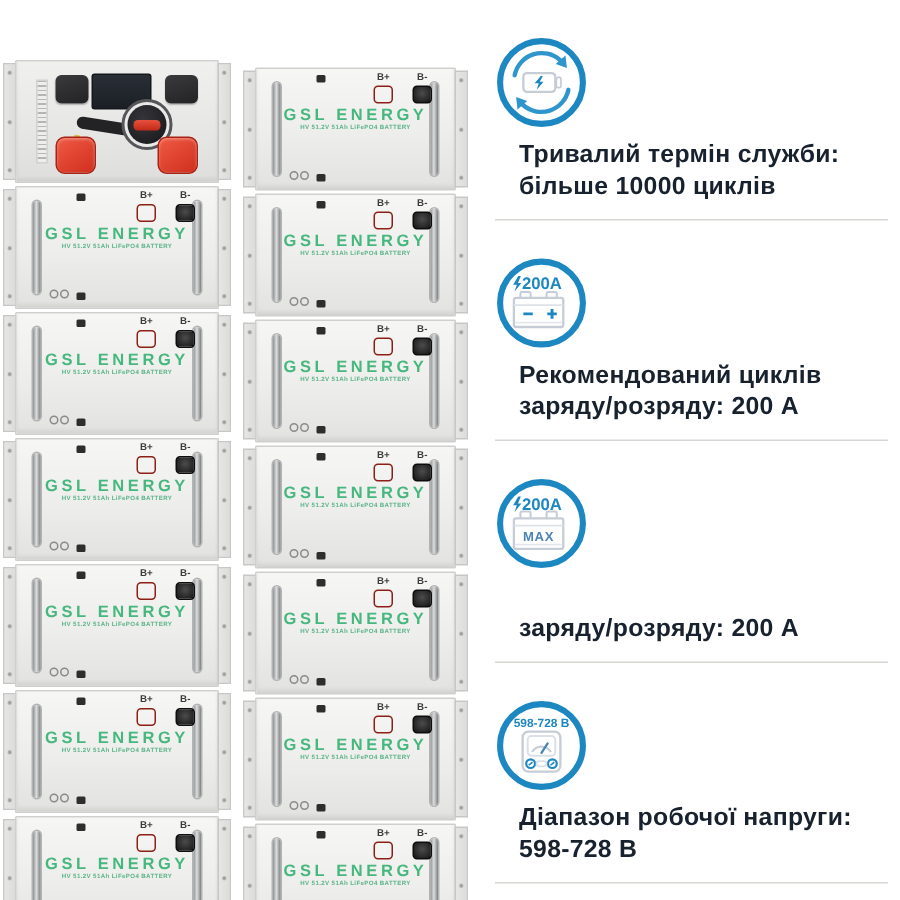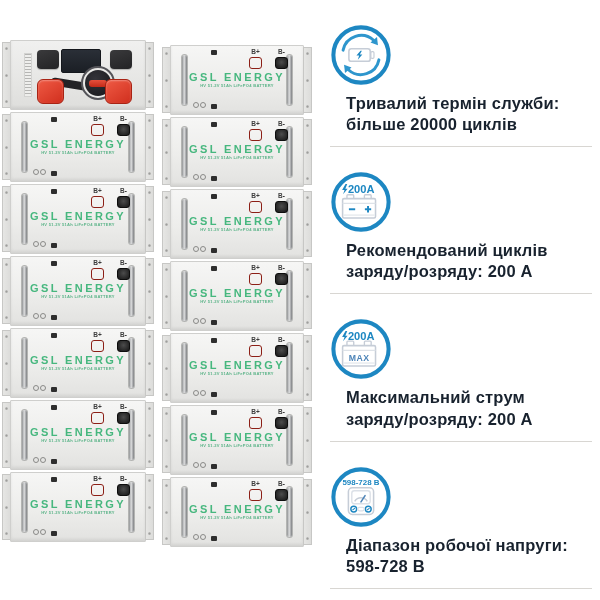--- a/index.html
+++ b/index.html
@@ -6,21 +6,21 @@
   body{
     width:600px;height:600px;overflow:hidden;background:#ffffff;position:relative;
     font-family:"Liberation Sans","DejaVu Sans",sans-serif;
   }
 
   
   .rack{position:absolute;left:0;top:0;width:322px;height:600px;}
   .col{position:absolute;}
   .col-left{left:2px;top:40px;width:152px;}
   .col-right{left:162px;top:45px;width:150px;}
-  .module{position:relative;height:70px;margin-bottom:2px;}
+  .module{position:relative;height:82px;margin-bottom:2px;}
 
   .ear{position:absolute;top:2px;bottom:2px;width:9px;background:linear-gradient(90deg,#e6e6e4,#dcdcda);border:1px solid #c7c7c5;box-sizing:border-box;}
   .ear-l{left:0;}
   .ear-r{right:0;}
   .screw{position:absolute;left:2px;width:3px;height:3px;border-radius:50%;background:#9a9a98;box-shadow:inset 0 0 1px #fff;}
   .screw.s1{top:4px;} .screw.s2{top:50%;margin-top:-1.5px;} .screw.s3{bottom:4px;}
 
   .face{position:absolute;left:8px;right:8px;top:0;bottom:0;
     background:linear-gradient(180deg,#f6f6f5 0%,#ededeb 55%,#e2e2e0 100%);
     border:1px solid #cfcfcd;border-radius:1px;box-shadow:inset 0 -2px 3px rgba(0,0,0,.07);}
@@ -568,21 +568,21 @@
         <circle cx="32" cy="32" r="28.5" fill="#ffffff" stroke="#1d87c2" stroke-width="4.2"></circle>
         <path d="M13.5 27 A 19 19 0 0 1 45 16.8" fill="none" stroke="#2e96cd" stroke-width="3" stroke-linecap="round"></path>
         <polygon points="48.5,13.5 49.5,22 41.8,19.2" fill="#2e96cd"></polygon>
         <path d="M50.5 37 A 19 19 0 0 1 19 47.2" fill="none" stroke="#2e96cd" stroke-width="3" stroke-linecap="round"></path>
         <polygon points="15.5,50.5 14.5,42 22.2,44.8" fill="#2e96cd"></polygon>
         <rect x="19.5" y="25.5" width="22" height="13" rx="2.5" fill="#ffffff" stroke="#c6cdd7" stroke-width="1.6"></rect>
         <rect x="42.2" y="28.5" width="3.2" height="7" rx="1.2" fill="#ffffff" stroke="#c6cdd7" stroke-width="1.2"></rect>
         <polygon points="31.5,27.5 27.3,32.6 30.1,32.6 28.7,37 33.4,31.5 30.8,31.5 32.9,27.5" fill="#1d87c2"></polygon>
       </svg>
     </div>
-    <p class="feature-text"><span>Тривалий термін служби:</span><br><span>більше 20000 циклів</span></p>
+    <p class="feature-text"><span>Тривалий термін служби:</span><br><span>більше 10000 циклів</span></p>
     <hr class="divider">
   </section>
 
   <section class="feature">
     <div class="feature-icon">
       <svg viewBox="0 0 64 64" width="62" height="62">
         <circle cx="32" cy="32" r="28.5" fill="#ffffff" stroke="#1d87c2" stroke-width="4.2"></circle>
         <polygon points="16,13.5 12.5,19.5 15,19.5 13.5,24 18.2,18.3 15.8,18.3 17.8,13.5" fill="#1d87c2"></polygon>
         <text x="18.5" y="22.5" font-size="11.5" font-weight="bold" fill="#1d87c2">200A</text>
         <rect x="17.5" y="24.5" width="7" height="5" rx="1" fill="#ffffff" stroke="#c6cdd7" stroke-width="1.4"></rect>
@@ -606,21 +606,21 @@
         <polygon points="16,13.5 12.5,19.5 15,19.5 13.5,24 18.2,18.3 15.8,18.3 17.8,13.5" fill="#1d87c2"></polygon>
         <text x="18.5" y="22.5" font-size="11.5" font-weight="bold" fill="#1d87c2">200A</text>
         <rect x="17.5" y="23.8" width="7" height="5.5" rx="1" fill="#ffffff" stroke="#c6cdd7" stroke-width="1.4"></rect>
         <rect x="35.5" y="23.8" width="7" height="5.5" rx="1" fill="#ffffff" stroke="#c6cdd7" stroke-width="1.4"></rect>
         <rect x="13" y="28.5" width="34" height="21" rx="1.5" fill="#ffffff" stroke="#c6cdd7" stroke-width="1.6"></rect>
         <line x1="13" y1="33.5" x2="47" y2="33.5" stroke="#dde2e8" stroke-width="1.3"></line>
         <line x1="14" y1="46.5" x2="46" y2="46.5" stroke="#e3e7ec" stroke-width="1.3"></line>
         <text x="30" y="44" text-anchor="middle" font-size="9" font-weight="bold" letter-spacing="0.5" fill="#4d84b8">MAX</text>
       </svg>
     </div>
-    <p class="feature-text"><span>Максимальний струм</span><br><span>заряду/розряду: 200 А</span></p>
+    <p class="feature-text"><br><span>заряду/розряду: 200 А</span></p>
     <hr class="divider">
   </section>
 
   <section class="feature">
     <div class="feature-icon">
       <svg viewBox="0 0 64 64" width="62" height="62">
         <circle cx="32" cy="32" r="28.5" fill="#ffffff" stroke="#1d87c2" stroke-width="4.2"></circle>
         <text x="32" y="19.5" text-anchor="middle" font-size="8.2" font-weight="bold" fill="#1d87c2">598-728 В</text>
         <rect x="19" y="22.5" width="26" height="27.5" rx="4" fill="#ffffff" stroke="#c6cdd7" stroke-width="1.6"></rect>
         <rect x="22.5" y="25.5" width="19" height="13.5" rx="2.5" fill="#ffffff" stroke="#dbe0e7" stroke-width="1.4"></rect>

